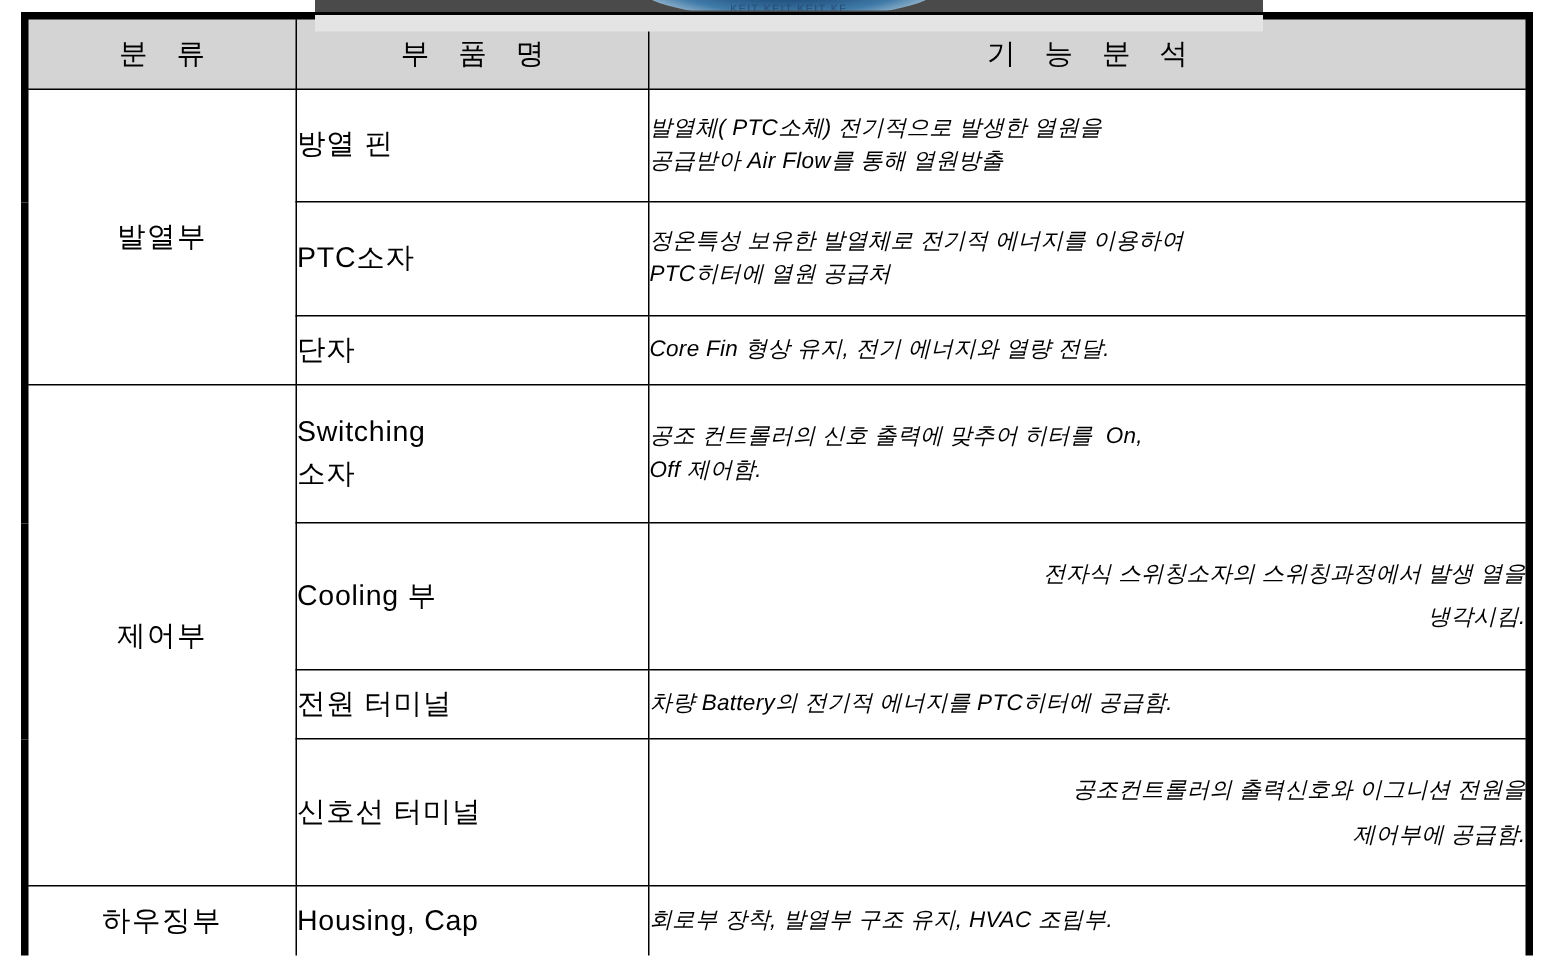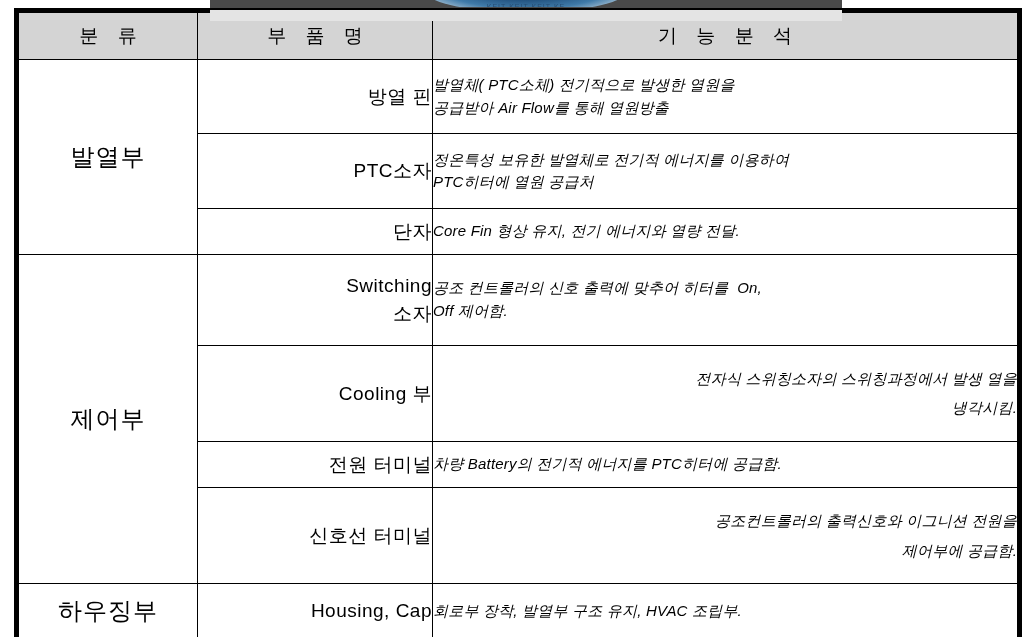--- a/index.html
+++ b/index.html
@@ -99,27 +99,27 @@
     font-weight: normal;
     font-size: 19px;
     letter-spacing: 7px;
     text-indent: 7px;
     text-align: center;
   }
 
   
   td.category {
     text-align: center;
-    font-size: 24px;
+    font-size: 19px;
     letter-spacing: 1px;
   }
 
   
   td.part {
-    text-align: right;
+    text-align: left;
     font-size: 19px;
     line-height: 1.45;
     letter-spacing: .5px;
   }
 
   
   td.desc {
     text-align: left;
     font-size: 15px;
     line-height: 1.5;

